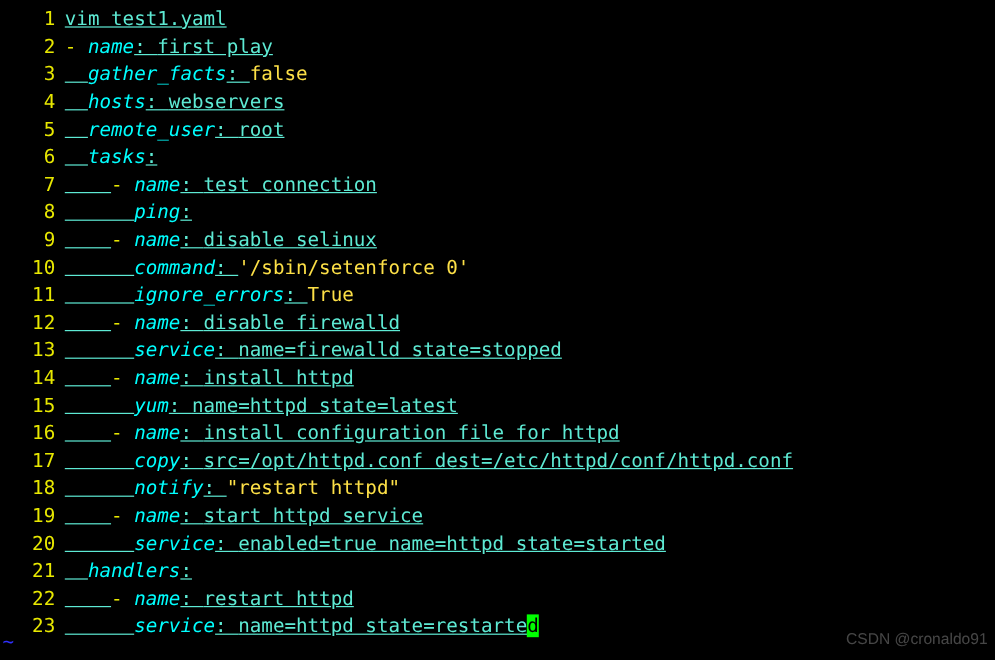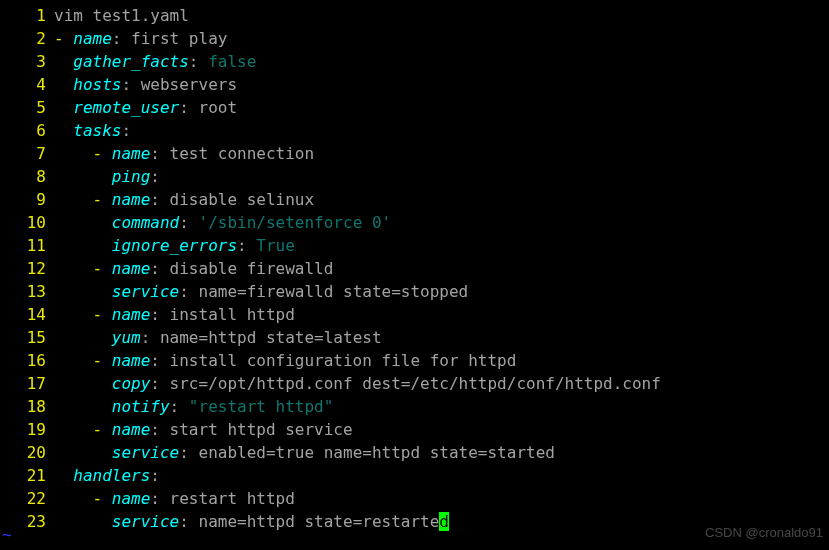--- a/index.html
+++ b/index.html
@@ -25,23 +25,23 @@
   .ln {
     color: #e8e800;
     width: 44px;
     text-align: right;
     padding-right: 8px;
     flex: 0 0 auto;
   }
   .code {
     flex: 1 1 auto;
   }
-  .k-white { color: #a3a3a3; }
+  .k-white { color: #5eead4; text-decoration: underline; }
   .k-cyan  { color: #00ffff; font-style: italic; }
-  .k-red   { color: #0f766e; }
+  .k-red   { color: #fde047; }
   .k-dash  { color: #e8e800; }
   .cursor {
     background: #00ff00;
     color: #000000;
   }
   .tilde {
     color: #3030ff;
     position: absolute;
     left: 2px;
     bottom: 4px;

